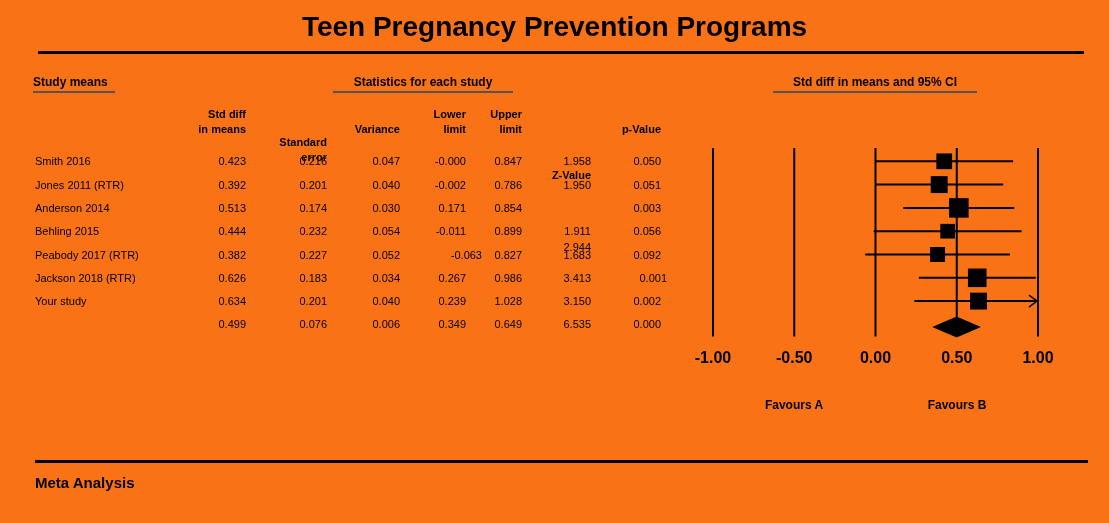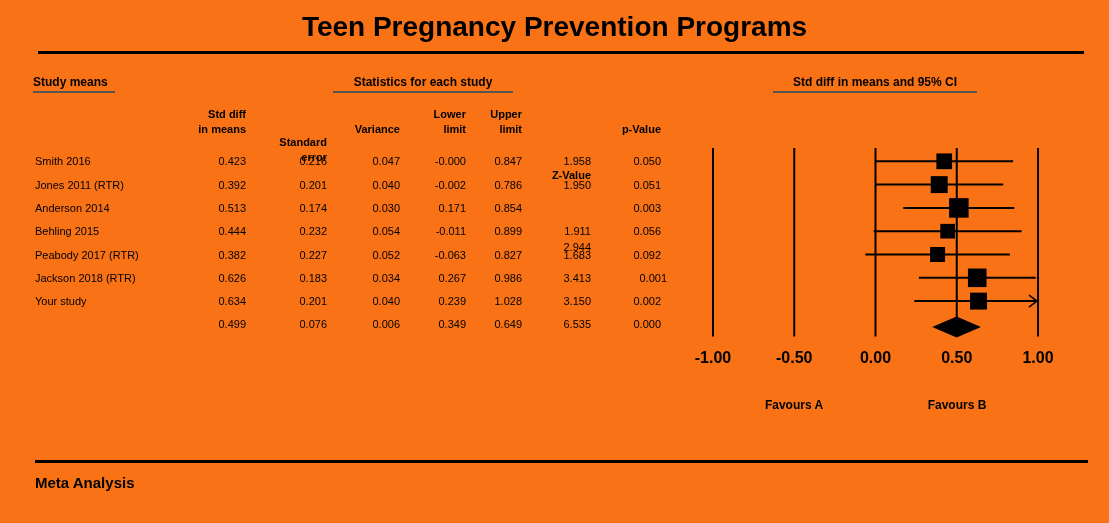--- a/index.html
+++ b/index.html
@@ -118,21 +118,21 @@
         <div class="num" style="left: 386px;">-0.011</div>
         <div class="num" style="left: 442px;">0.899</div>
         <div class="num" style="left: 511px;">1.911</div>
         <div class="num" style="left: 581px;">0.056</div>
       </div>
       <div class="trow" style="top: 247.5px;">
         <div class="study">Peabody 2017 (RTR)</div>
         <div class="num" style="left: 166px;">0.382</div>
         <div class="num" style="left: 247px;">0.227</div>
         <div class="num" style="left: 320px;">0.052</div>
-        <div class="num" style="left: 386px;">-0.063</div>
+        <div class="num" style="left: 386px; padding-left: 16px;">-0.063</div>
         <div class="num" style="left: 442px;">0.827</div>
         <div class="num" style="left: 511px;">1.683</div>
         <div class="num" style="left: 581px;">0.092</div>
       </div>
       <div class="trow" style="top: 270.8px;">
         <div class="study">Jackson 2018 (RTR)</div>
         <div class="num" style="left: 166px;">0.626</div>
         <div class="num" style="left: 247px;">0.183</div>
         <div class="num" style="left: 320px;">0.034</div>
         <div class="num" style="left: 386px;">0.267</div>

